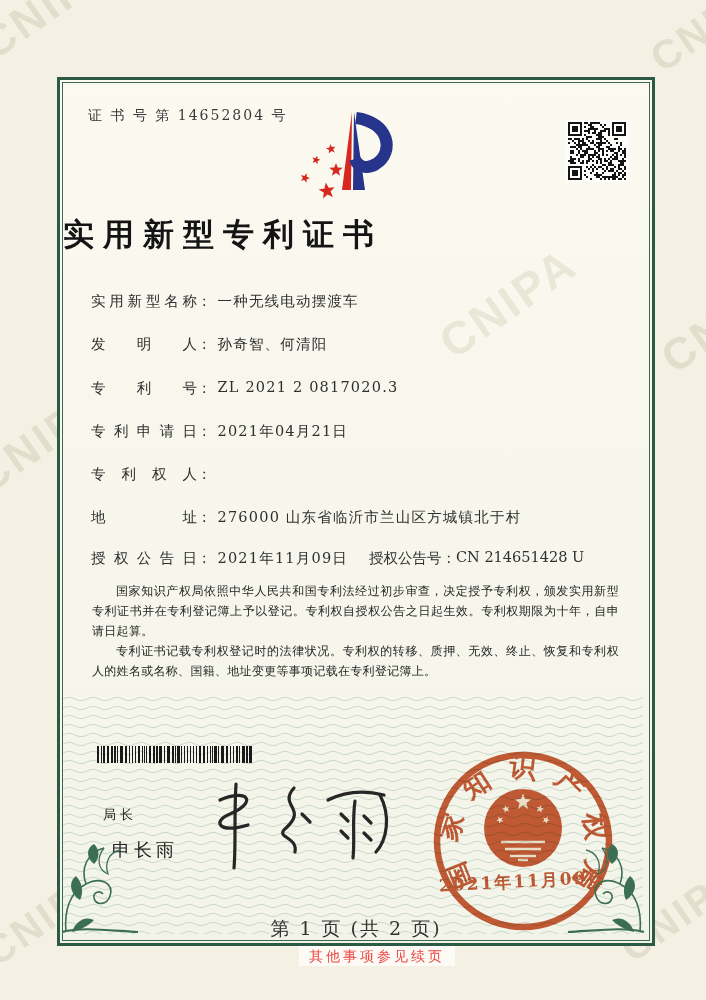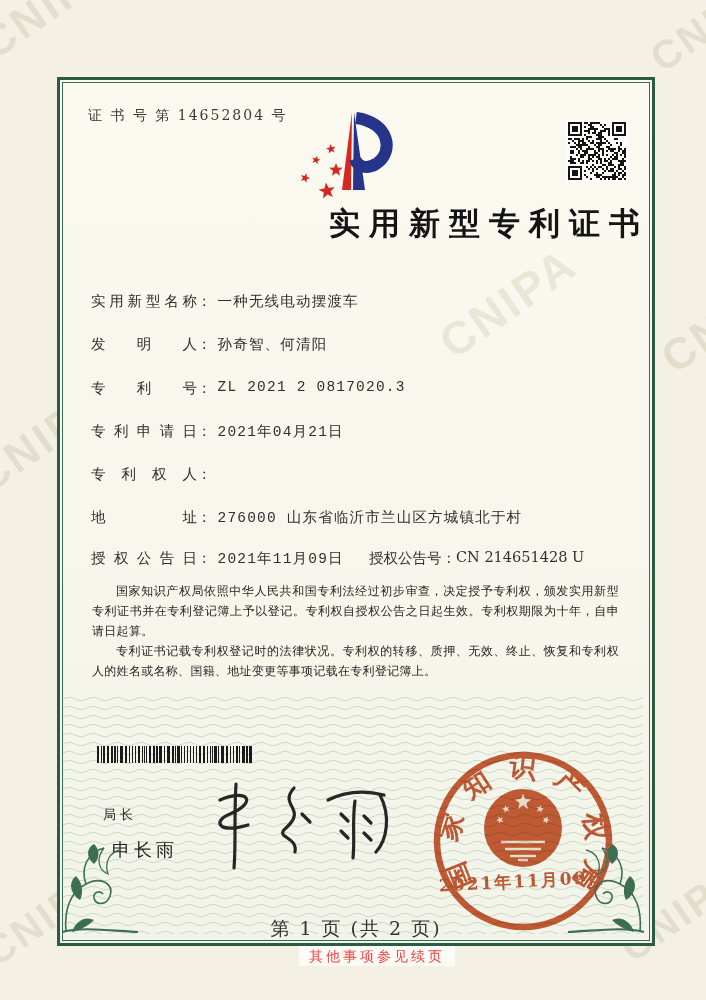--- a/index.html
+++ b/index.html
@@ -19,24 +19,24 @@
     border:3px solid #2d5a44;background:linear-gradient(#fbf9f0,#f3f4e9);
   }
   .frame-inner{
     position:absolute;left:2px;top:2px;right:2px;bottom:2px;
     border:1px solid #3a6b52;
   }
   .cert-no{position:absolute;left:25px;top:24px;font-size:14px;letter-spacing:2px;color:#3a3a3a;}
   .logo{position:absolute;left:222px;top:23px;}
   .qr{position:absolute;left:503px;top:37px;background:#fdfdfb;padding:2px;}
   .title{
-    position:absolute;left:0;top:120px;width:100%;text-align:right;
+    position:absolute;left:0;top:131px;width:100%;text-align:left;
     font-size:31px;font-weight:bold;letter-spacing:9px;color:#141414;
   }
-  .field{position:absolute;left:28px;display:flex;font-size:14.5px;white-space:nowrap;font-family:Liberation Mono, monospace;}
+  .field{position:absolute;left:28px;display:flex;font-size:14.5px;white-space:nowrap;}
   .field .lab{display:inline-block;width:106px;text-align:justify;text-align-last:justify;color:#2e2e2e;}
   .field .col{margin-right:6px;}
   .field .val{letter-spacing:1.2px;}
   .grant2{position:absolute;left:306px;display:flex;font-size:14.5px;white-space:nowrap;}
   .grant2 .lab2{margin-right:0;}
   .body-text{
     position:absolute;left:29px;top:498px;width:527px;
     font-size:12px;line-height:20px;text-align:justify;letter-spacing:.3px;color:#262626;
   }
   .body-text p{margin:0;text-indent:2em;}

